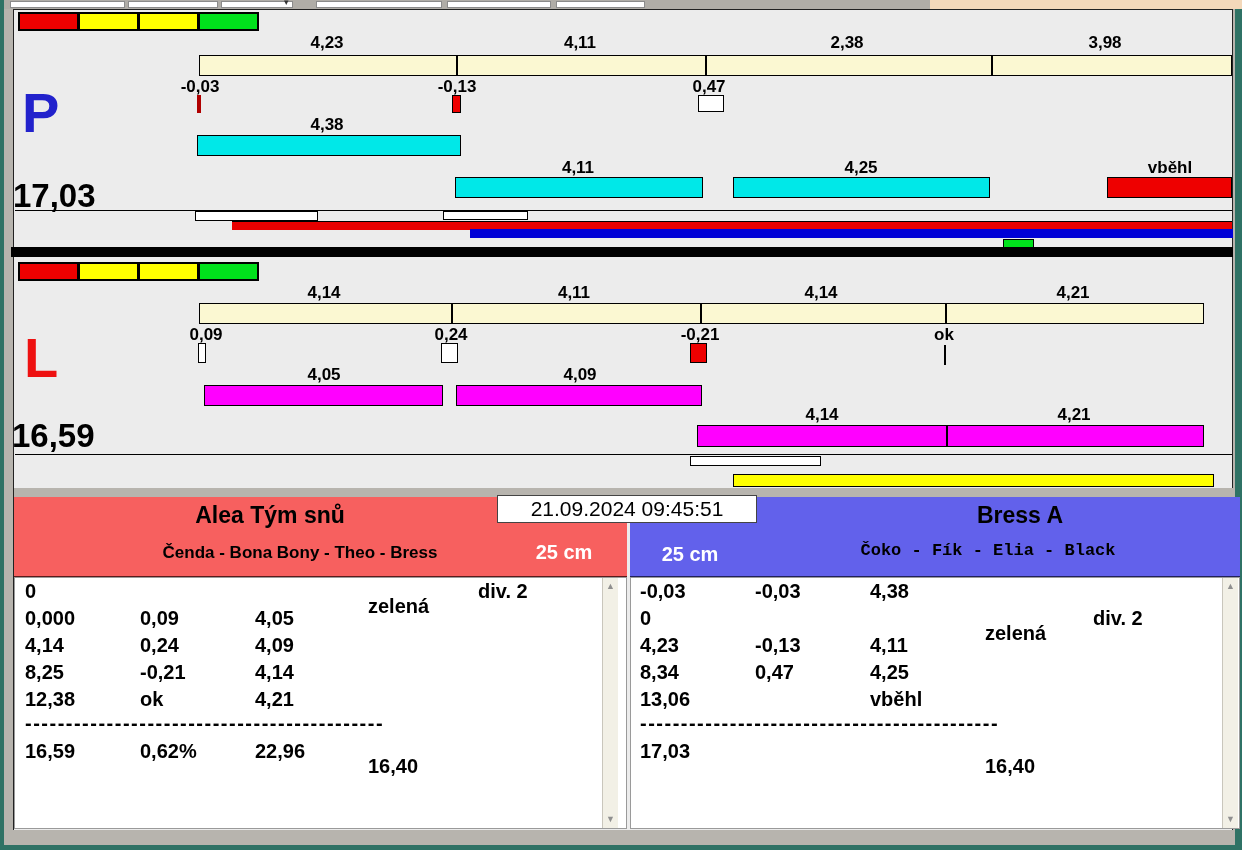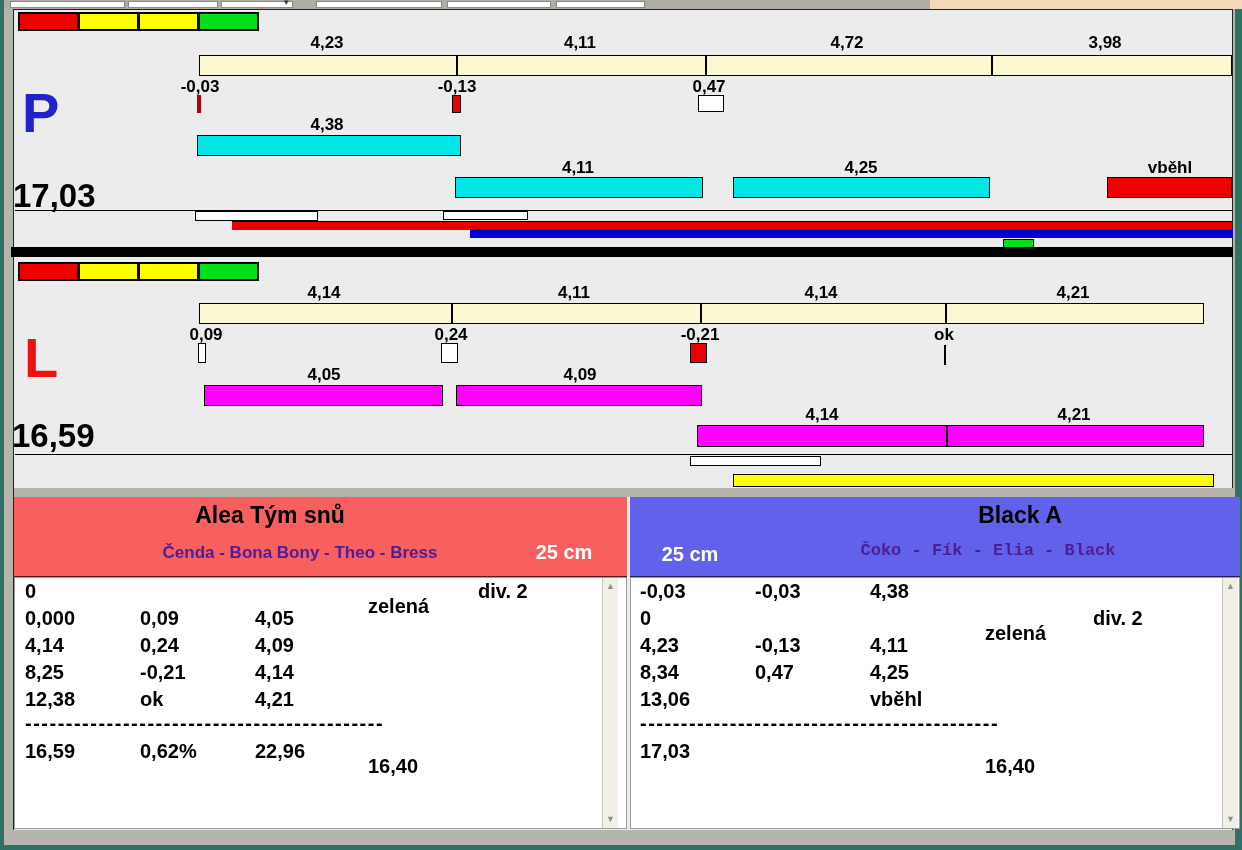--- a/index.html
+++ b/index.html
@@ -16,21 +16,21 @@
   
   .bar{position:absolute;border:1px solid #000;box-sizing:border-box;}
   .slbl{position:absolute;transform:translateX(-50%);font-weight:bold;font-size:17px;color:#000;white-space:nowrap;}
   .divider-v{position:absolute;top:0;width:2px;height:100%;background:#000;}
   .bigletter{position:absolute;font-weight:bold;font-size:56px;line-height:56px;}
   .bigtotal{position:absolute;font-weight:bold;font-size:33px;color:#000;}
   .hairline{position:absolute;height:1px;background:#000;}
   
   .hdr{position:absolute;top:497px;height:80px;}
   .team-title{position:absolute;transform:translateX(-50%);font-weight:bold;font-size:23px;color:#000;white-space:nowrap;margin-left:32px;}
-  .team-sub{position:absolute;transform:translateX(-50%);font-weight:bold;font-size:17px;color:#4c1d95;white-space:nowrap;}
+  .team-sub{position:absolute;transform:translateX(-50%);font-weight:bold;font-size:17px;color:#000000;white-space:nowrap;}
   .jump{position:absolute;transform:translateX(-50%);font-weight:bold;font-size:20px;color:#fff;white-space:nowrap;}
   .panel-body{position:absolute;top:577px;height:252px;background:#fff;border:1px solid #9a9a9a;box-sizing:border-box;}
   .rrow{position:absolute;height:27px;width:585px;font-size:20px;font-weight:bold;color:#000;}
   .cc{position:absolute;white-space:nowrap;top:0;}
   .c1{left:0;} .c2{left:115px;} .c3{left:230px;} .c4{left:343px;margin-top:15px;} .c5{left:453px;}
   .dashrow{letter-spacing:1.5px;}
   .sbar{position:absolute;width:16px;top:578px;height:250px;background:#f2f0e6;border-left:1px solid #c9c6bc;box-sizing:border-box;}
   .sarr{position:absolute;left:3px;font-size:9px;color:#8f8f8f;line-height:9px;}
   .ts{position:absolute;left:497px;top:495px;width:260px;height:28px;background:#fff;border:1px solid #444;box-sizing:border-box;
       font-size:21px;color:#000;text-align:center;line-height:26px;white-space:nowrap;}
@@ -58,21 +58,21 @@
 
   <div>
 
     <div class="sq" style="left:18px;top:12px;background:#ee0000;"></div>
     <div class="sq" style="left:78px;top:12px;background:#ffff00;"></div>
     <div class="sq" style="left:138px;top:12px;background:#ffff00;"></div>
     <div class="sq" style="left:198px;top:12px;background:#00e11c;"></div>
 
     <div class="slbl" style="left:327px;top:33px;">4,23</div>
     <div class="slbl" style="left:580px;top:33px;">4,11</div>
-    <div class="slbl" style="left:847px;top:33px;">4,72</div>
+    <div class="slbl" style="left:847px;top:33px;">2,38</div>
     <div class="slbl" style="left:1105px;top:33px;">3,98</div>
 
     <div class="bar" style="left:199px;top:55px;width:1033px;height:21px;background:#fbf8d2;">
       <div class="divider-v" style="left:256px;"></div>
       <div class="divider-v" style="left:505px;"></div>
       <div class="divider-v" style="left:791px;"></div>
     </div>
 
     <div class="slbl" style="left:200px;top:77px;">-0,03</div>
     <div class="slbl" style="left:457px;top:77px;">-0,13</div>
@@ -154,24 +154,25 @@
   <div class="abs" style="left:14px;top:488px;width:1219px;height:9px;background:#b7b4ae;"></div>
 
   <div class="hdr" style="left:14px;width:613px;background:#f7605f;border-bottom:1px solid #5a1a1a;box-sizing:border-box;">
   </div>
   <div class="team-title" style="left:238px;top:502px;">Alea Tým snů</div>
   <div class="team-sub" style="left:300px;top:543px;">Čenda - Bona Bony - Theo - Bress</div>
   <div class="jump" style="left:564px;top:541px;">25 cm</div>
 
   <div class="hdr" style="left:630px;width:610px;background:#6261eb;border-bottom:1px solid #20205a;box-sizing:border-box;">
   </div>
-  <div class="team-title" style="left:988px;top:502px;">Black A</div>
+  <div class="team-title" style="left:988px;top:502px;">Bress A</div>
   <div class="team-sub" style="left:988px;top:541px;font-family:Liberation Mono, monospace;">Čoko - Fík - Elia - Black</div>
   <div class="jump" style="left:690px;top:543px;">25 cm</div>
 
+  <div class="ts">21.09.2024 09:45:51</div>
 
   <div class="panel-body" style="left:14px;width:613px;"></div>
   <div class="rrow" style="left:25px;top:580px;">
     <span class="cc c1">0</span>
     <span class="cc c2"></span>
     <span class="cc c3"></span>
     <span class="cc c4">zelená</span>
     <span class="cc c5">div. 2</span>
   </div>
   <div class="rrow" style="left:25px;top:607px;">

